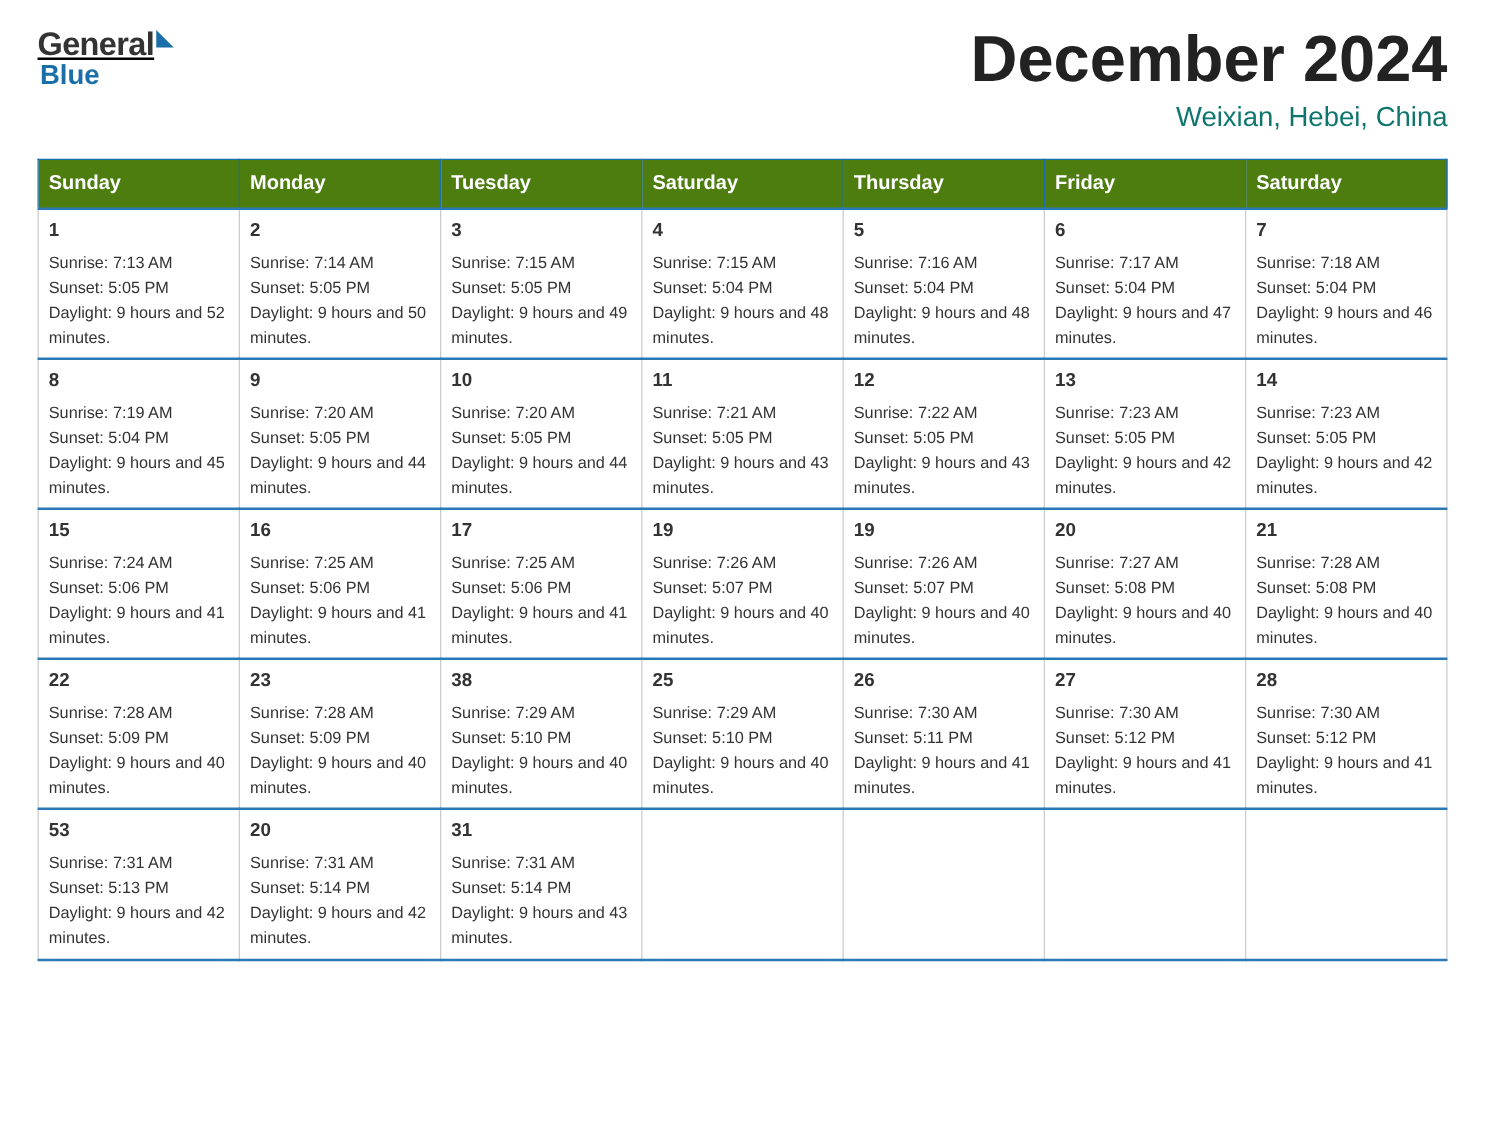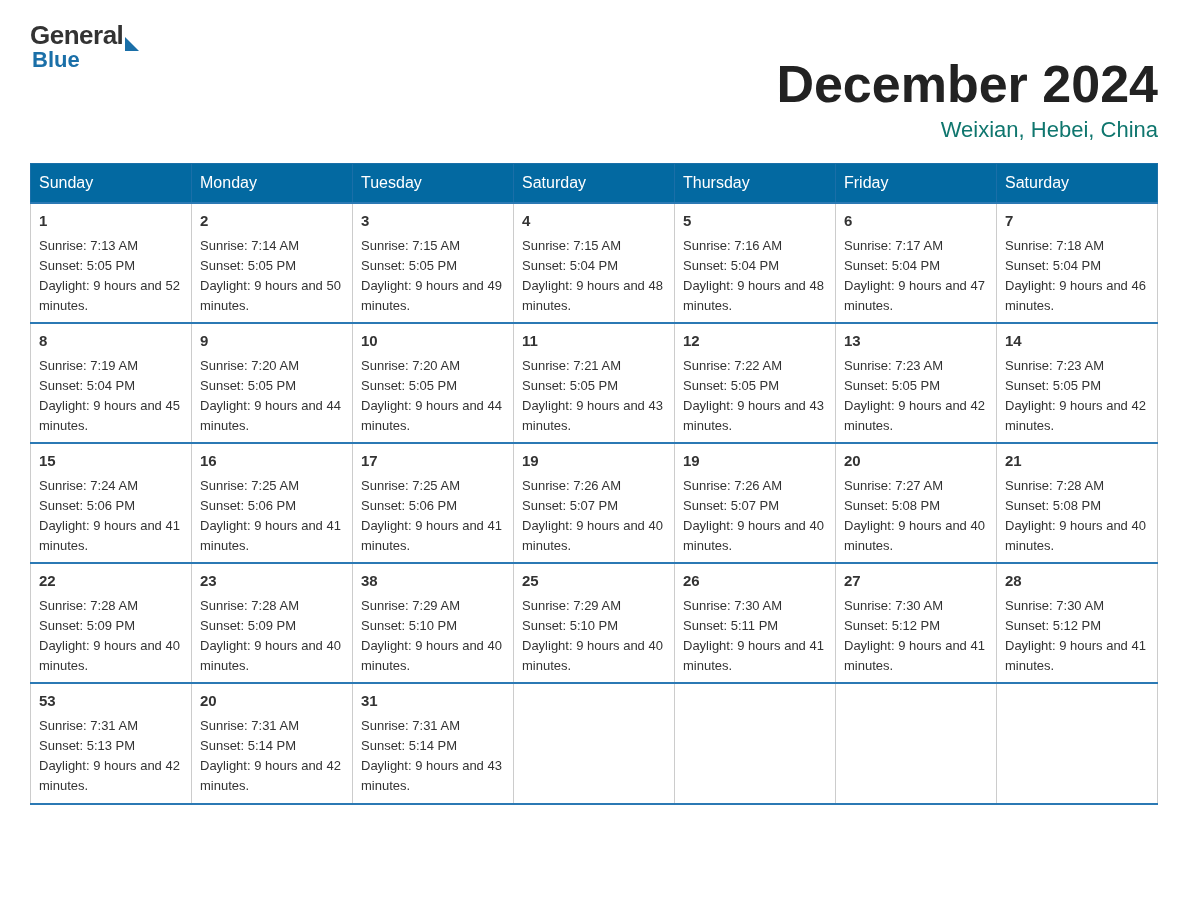--- a/index.html
+++ b/index.html
@@ -16,21 +16,22 @@
       align-items: flex-start;
       margin-bottom: 20px;
     }
     .logo {
       display: flex;
       flex-direction: column;
       align-items: flex-start;
     }
     .logo-top {
       display: flex;
-      align-items: flex-end;
+      align-items: flex-start;
+      text-decoration: underline;
     }
     .logo-general {
       font-size: 26px;
       font-weight: bold;
       color: #333;
       letter-spacing: -0.5px;
     }
     .logo-arrow {
       width: 0;
       height: 0;
@@ -48,37 +49,36 @@
       padding-left: 2px;
     }
     .title-section {
       text-align: right;
     }
     .month-title {
       font-size: 52px;
       font-weight: bold;
       color: #222;
       line-height: 1.1;
-      margin-top: 36px;
     }
     .location {
       font-size: 22px;
       color: #0f766e;
       margin-top: 4px;
     }
     .calendar-table {
       width: 100%;
       border-collapse: collapse;
       border: 1px solid #aaa;
     }
     .calendar-table th {
-      background-color: #0369a1;
+      background-color: #4d7c0f;
       color: #fff;
       font-size: 16px;
-      font-weight: 400;
+      font-weight: 700;
       padding: 10px 8px;
       text-align: left;
       border: 1px solid #1a6fa8;
     }
     .calendar-table td {
       vertical-align: top;
       padding: 6px 8px;
       border: 1px solid #ccc;
       width: calc(100% / 7);
       font-size: 13px;

